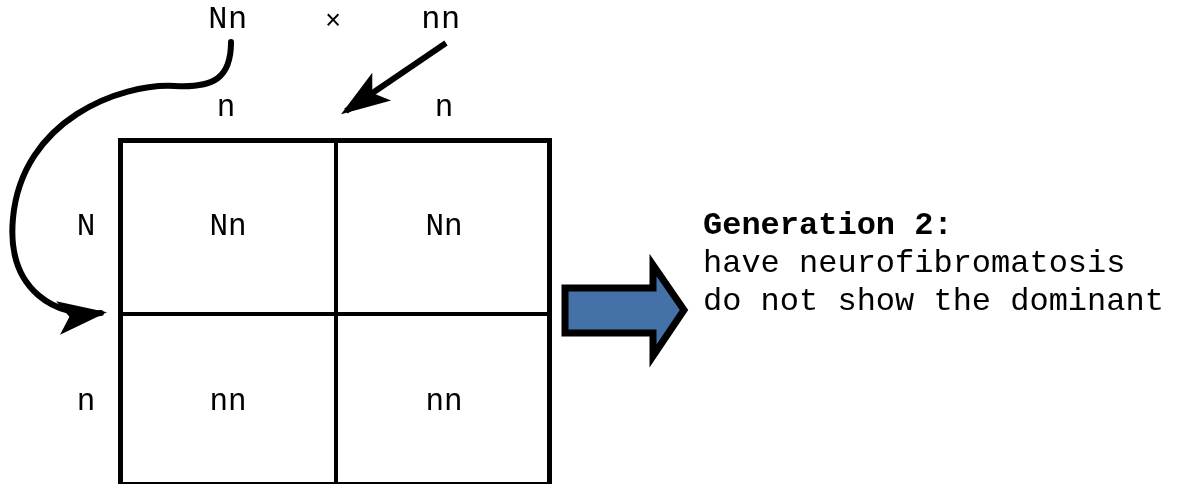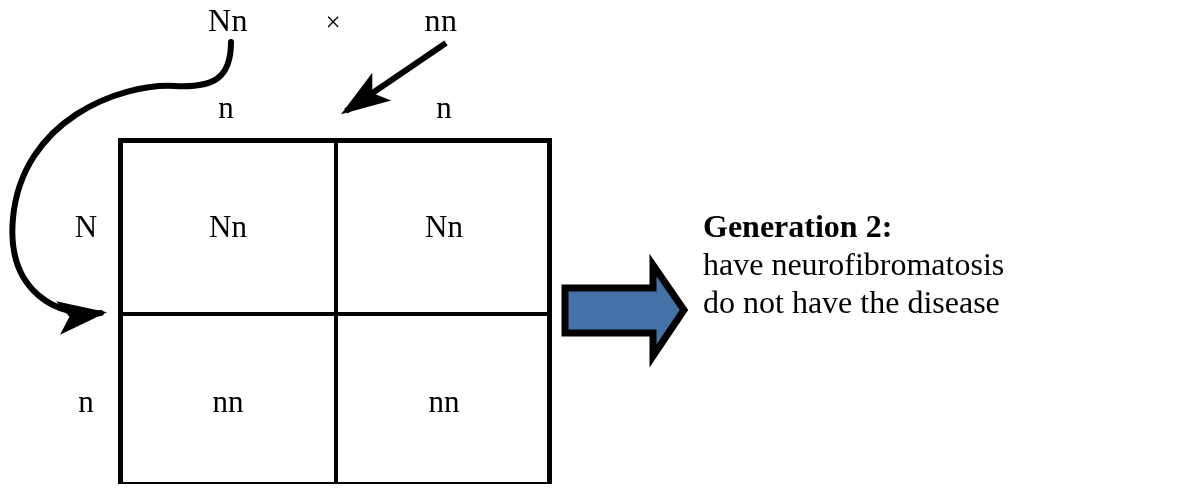--- a/index.html
+++ b/index.html
@@ -6,21 +6,21 @@
   html, body {
     margin: 0;
     padding: 0;
     background: #ffffff;
   }
   #stage {
     position: relative;
     width: 1185px;
     height: 484px;
     background: #ffffff;
-    font-family: Liberation Serif, serif;
+    font-family: Liberation Mono, monospace;
     color: #000000;
     overflow: hidden;
   }
 
   
   .tx {
     position: absolute;
     white-space: nowrap;
     line-height: 1;
   }
@@ -161,17 +161,17 @@
   <div id="result-caption">
 
     <span class="ln">
       <b>Generation 2:</b>
     </span>
 
 
     <span class="ln"><span>have neurofibromatosis</span></span>
 
 
-    <span class="ln"><span>do not have the disease</span></span>
+    <span class="ln"><span>do not show the dominant</span></span>
 
   </div>
 
 </div>
 
 </body></html>

